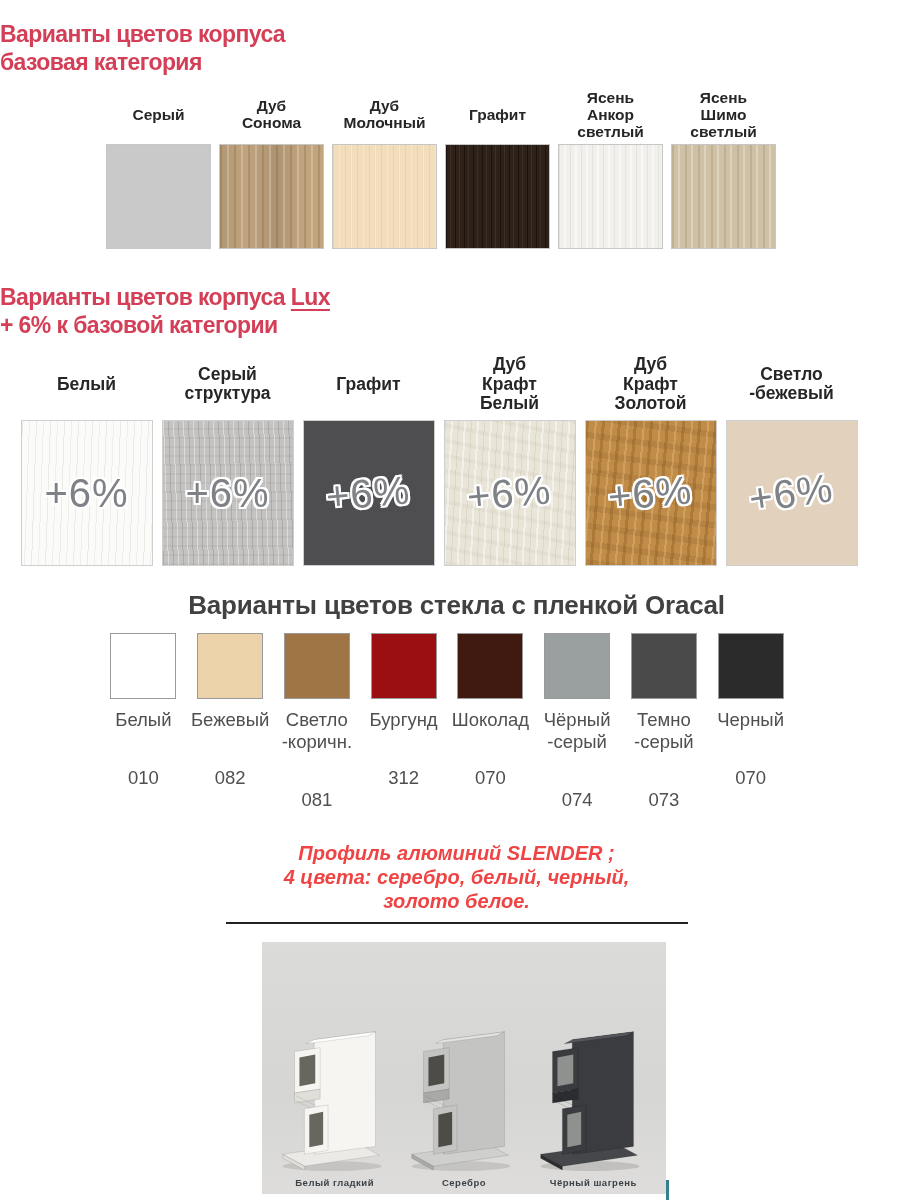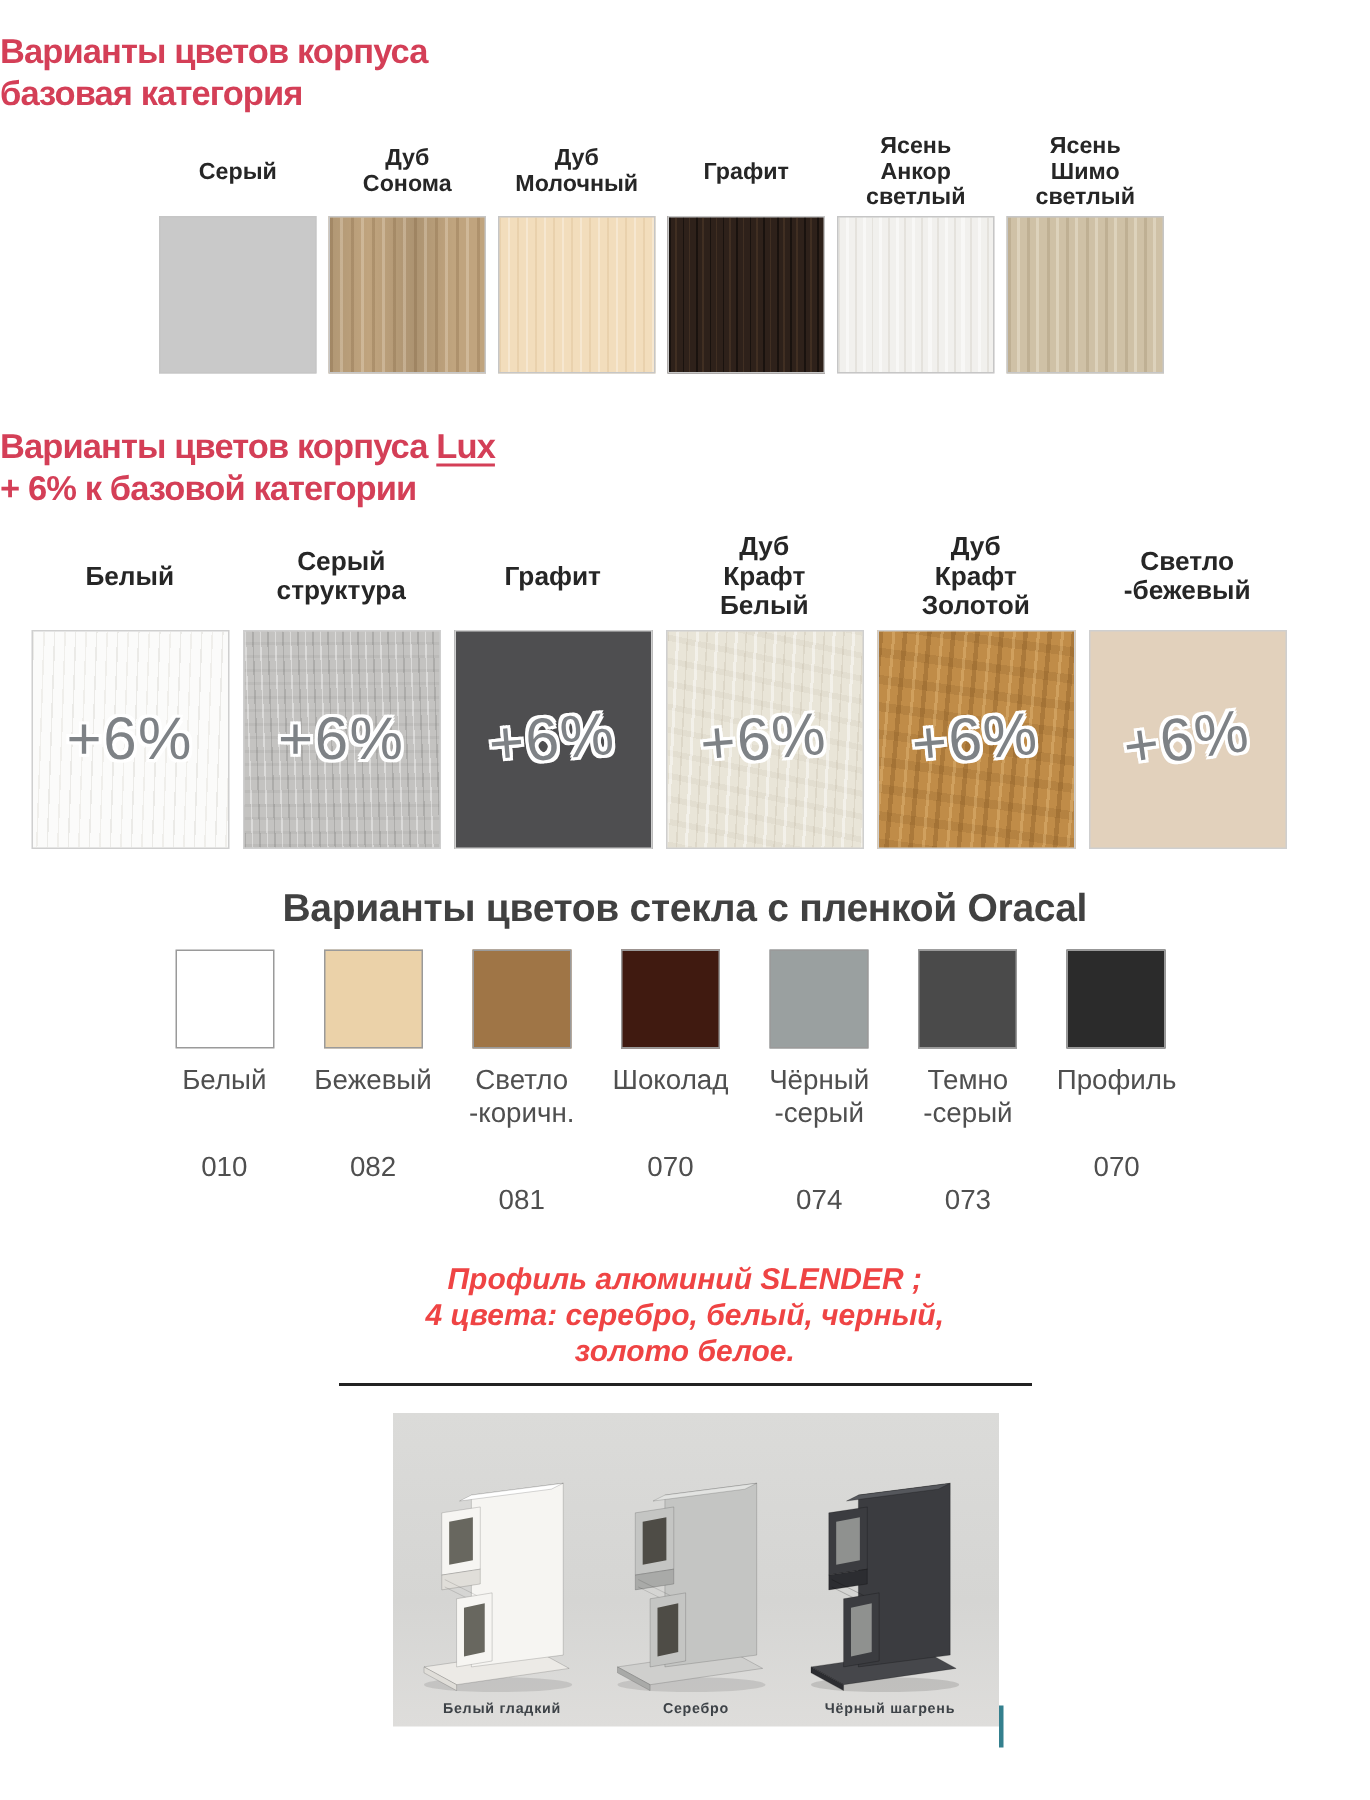--- a/index.html
+++ b/index.html
@@ -74,21 +74,21 @@
   .grid-lux .cell:nth-child(4) .badge{transform:rotate(-5deg);}
   .grid-lux .cell:nth-child(5) .badge{transform:rotate(-5deg);}
   .grid-lux .cell:nth-child(6) .badge{transform:rotate(-8deg);}
   
   .note{
     margin-top:30px;text-align:center;font-style:italic;font-weight:700;
     font-size:20px;line-height:1.2;color:#ef4444;
   }
   .rule{width:462px;border:none;border-top:2px solid #222;margin:9px auto 0;}
   .photo{
-    width:404px;height:209px;margin:18px 0 0 262px;position:relative;
+    width:404px;height:252px;margin:18px 0 0 262px;position:relative;
     background:linear-gradient(180deg,#dbdbd9 0%,#d5d5d3 60%,#dedddb 100%);
     display:flex;justify-content:space-between;padding:0 8px;box-sizing:border-box;
   }
   .photo-col{flex:1 1 0;display:flex;flex-direction:column;align-items:center;justify-content:flex-end;padding-bottom:6px;}
   .photo-label{margin-top:1px;font-size:9.5px;font-weight:700;color:#3d4247;letter-spacing:.5px;white-space:nowrap;}
   .prof-white{--face:#f6f5f2;--top:#ffffff;--side:#e0ded9;--hole:#68675f;--base:#eceae6;}
   .prof-silver{--face:#c4c5c3;--top:#e2e3e1;--side:#a9aaa8;--hole:#4e4c46;--base:#cfcfcd;}
   .prof-black{--face:#3b3c40;--top:#55575c;--side:#2c2d31;--hole:#8f918f;--base:#46474b;}
   .cursor{position:absolute;right:-3px;bottom:-14px;width:3px;height:28px;background:#34808e;}
 </style>
@@ -226,20 +226,27 @@
   </div>
   <div class="cell">
     <div class="gswatch" style="background-color: rgb(159, 117, 70);"></div>
     <div class="glabel">
         <div class="gname">Светло
 -коричн.</div>
         <div class="gcode">081</div>
       </div>
   </div>
   <div class="cell">
+    <div class="gswatch" style="background-color: rgb(155, 14, 17);"></div>
+    <div class="glabel">
+        <div class="gname">Бургунд</div>
+        <div class="gcode">312</div>
+      </div>
+  </div>
+  <div class="cell">
     <div class="gswatch" style="background-color: rgb(64, 26, 16);"></div>
     <div class="glabel">
         <div class="gname">Шоколад</div>
         <div class="gcode">070</div>
       </div>
   </div>
   <div class="cell">
     <div class="gswatch" style="background-color: rgb(154, 160, 160);"></div>
     <div class="glabel">
         <div class="gname">Чёрный
@@ -251,21 +258,21 @@
     <div class="gswatch" style="background-color: rgb(74, 74, 74);"></div>
     <div class="glabel">
         <div class="gname">Темно
 -серый</div>
         <div class="gcode">073</div>
       </div>
   </div>
   <div class="cell">
     <div class="gswatch" style="background-color: rgb(43, 43, 43);"></div>
     <div class="glabel">
-        <div class="gname">Профиль</div>
+        <div class="gname">Черный</div>
         <div class="gcode">070</div>
       </div>
   </div>
 </div>
 
 <div class="note">
   <div>Профиль алюминий SLENDER ;</div>
   <div>4 цвета: серебро, белый, черный,</div>
   <div>золото белое.</div>
 </div>

